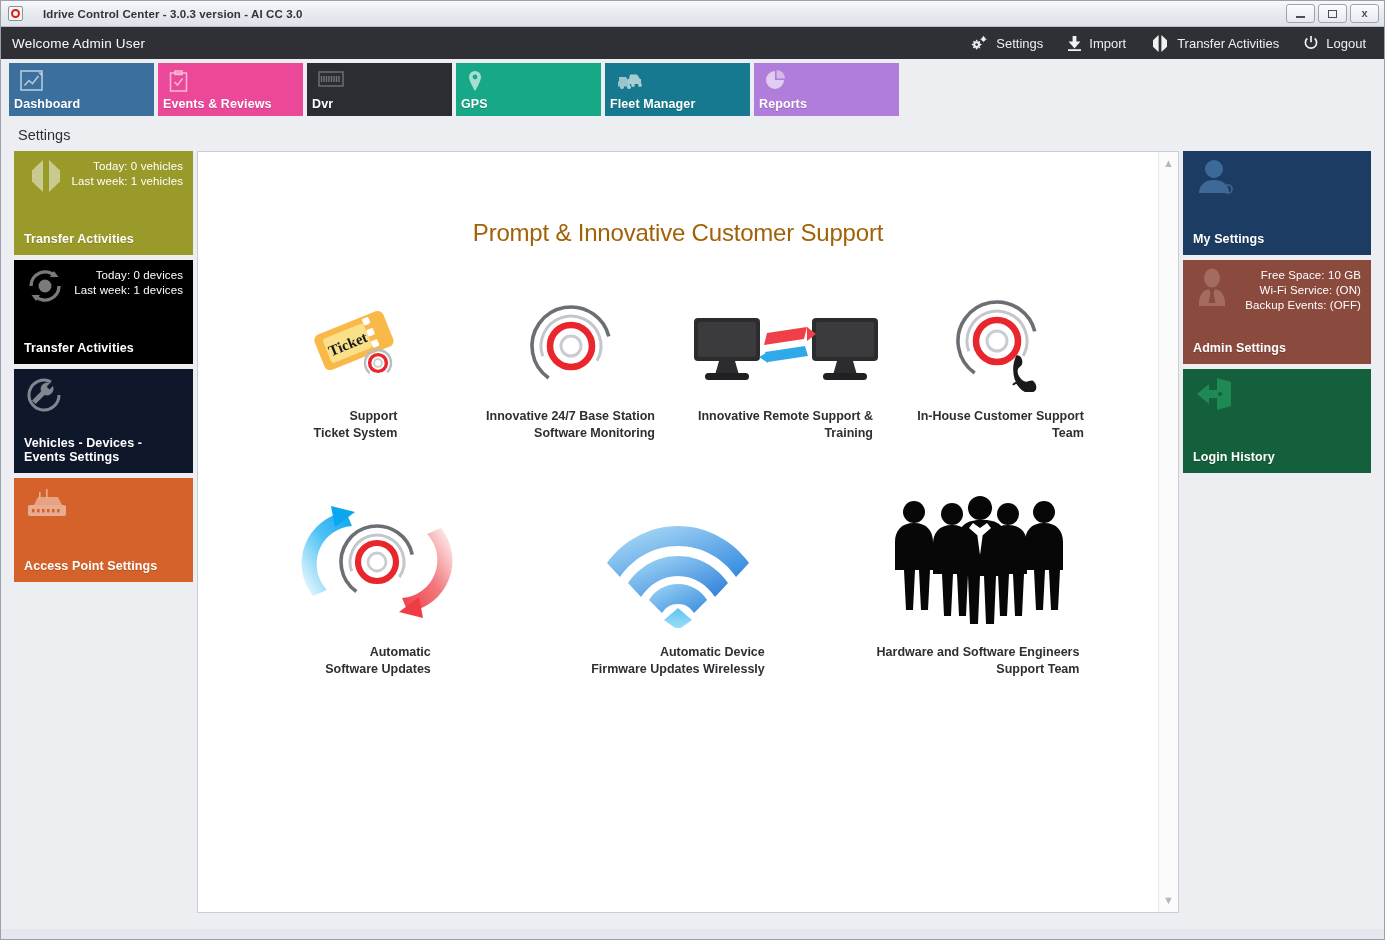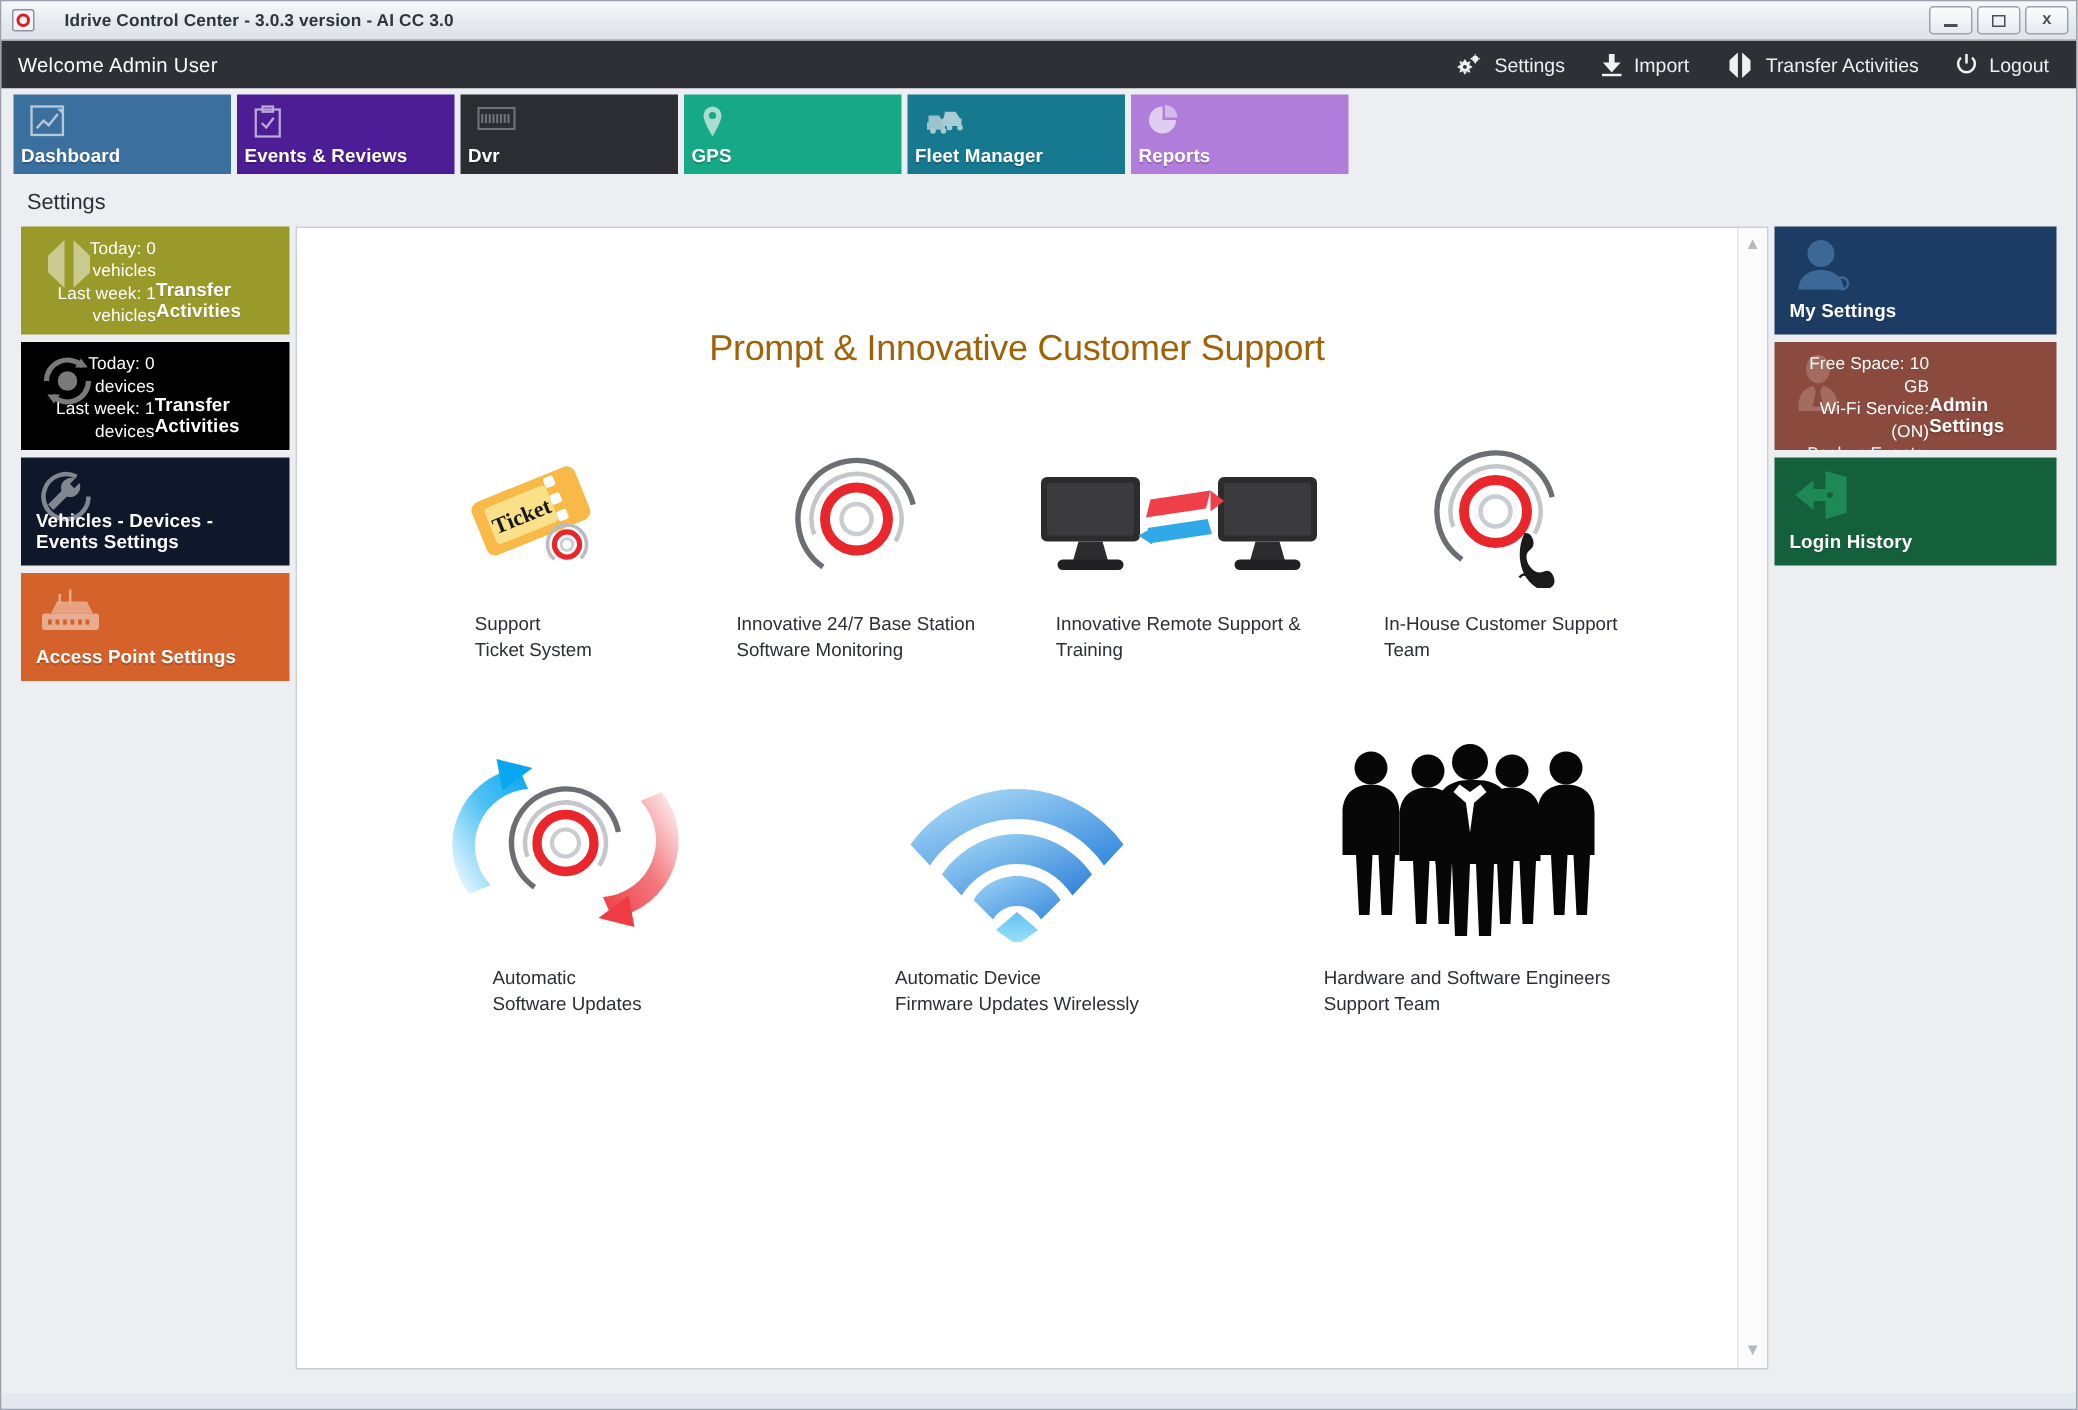--- a/index.html
+++ b/index.html
@@ -124,21 +124,21 @@
   .card .card-ico { position: absolute; left: 12px; top: 8px; opacity: .48; }
   .card .stats {
     text-align: right; font-size: 11.5px; line-height: 15px;
     position: relative; z-index: 2; letter-spacing: .1px;
   }
   .card .card-title {
     font-size: 12.5px; font-weight: bold; letter-spacing: .1px;
     margin-top: auto; position: relative; z-index: 2;
     text-shadow: 0 1px 0 rgba(0,0,0,.18);
   }
-  .card.tall  { height: 72px; display:flex; }
+  .card.tall  { height: 104px; display:flex; flex-direction:column; }
 
   
   .mainwrap {
     flex: 1 1 auto; min-width: 0;
     display: flex;
     background: #ffffff;
     border: 1px solid #c9ced6;
     margin: 0 0 0 0;
   }
   .main {
@@ -158,22 +158,22 @@
   .feature-grid {
     display: flex; justify-content: center;
     margin-top: 40px;
   }
   .feature {
     width: 215px;
     display: flex; flex-direction: column; align-items: center;
   }
   .feature .art { height: 105px; display:flex; align-items:flex-end; justify-content:center; }
   .feature .cap {
-    margin-top: 16px; text-align: left;
-    font-size: 12.5px; font-weight: normal; color: #2c2f33; line-height: 17px;
+    margin-top: 16px; text-align: right;
+    font-size: 12.5px; font-weight: bold; color: #2c2f33; line-height: 17px;
   }
   .row2 { margin-top: 46px; }
   .row2 .feature { width: 300px; }
   .row2 .feature .art { height: 140px; }
 
   
   .vscroll {
     flex: 0 0 20px; width: 20px;
     background: #fbfbfc;
     border-left: 1px solid #e2e5ea;
@@ -275,21 +275,21 @@
             <g fill="none" stroke="#ffffff" stroke-width="1.6">
           <rect x="1" y="1" width="21" height="19"></rect>
               <path d="M4.5 15.5l4.5-5 3.5 3 6-7.5"></path>
             </g>
           <path d="M18 2.5h4.2v4.2z" fill="#ffffff"></path>
         </svg>
       </span>
       <span class="tab-label">Dashboard</span>
     </div>
 
-    <div class="tab" style="background:#4c1d95">
+    <div class="tab" style="background:#ec4899">
       <span class="tab-ico">
         <svg width="19" height="22" viewBox="0 0 19 22">
             <g fill="none" stroke="#ffffff" stroke-width="1.5">
           <rect x="1.5" y="3" width="16" height="18"></rect>
               <rect x="6" y="1" width="7" height="3.5"></rect>
           <path d="M5.5 12l3 3 5-6.5"></path>
             </g>
           </svg>
       </span>
       <span class="tab-label">Events &amp; Reviews</span>

